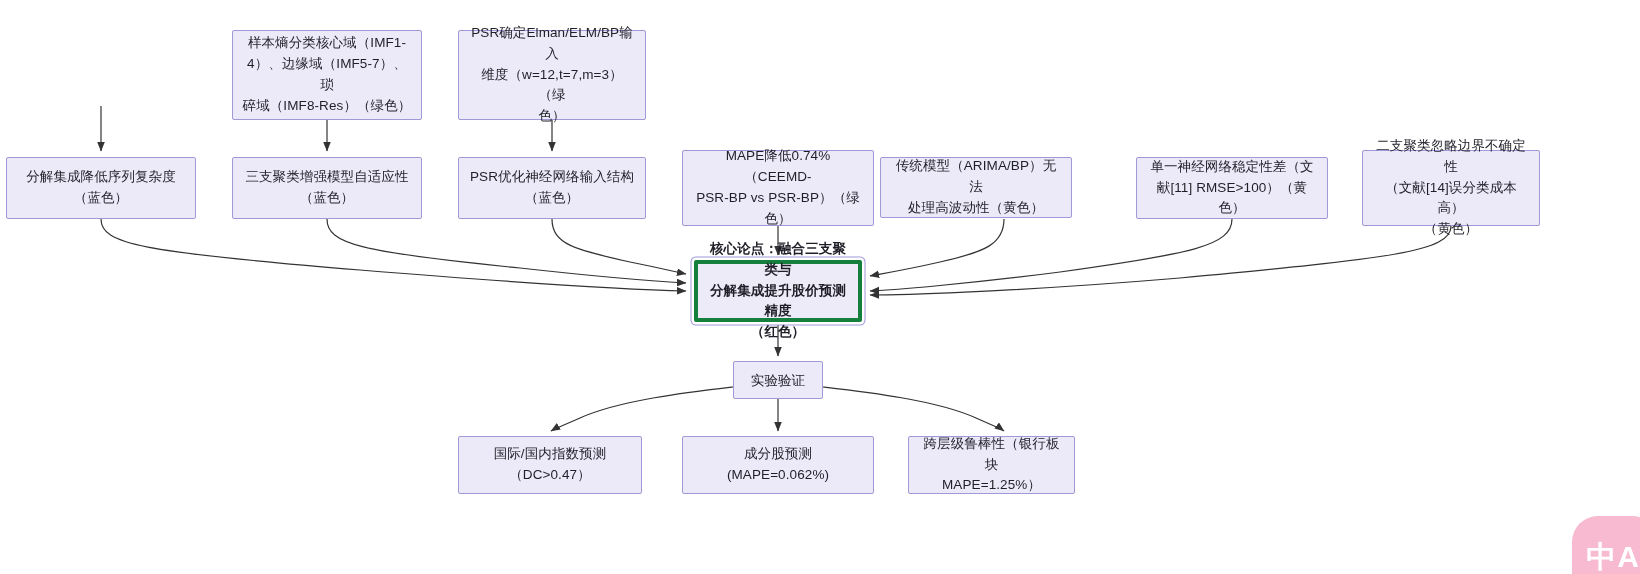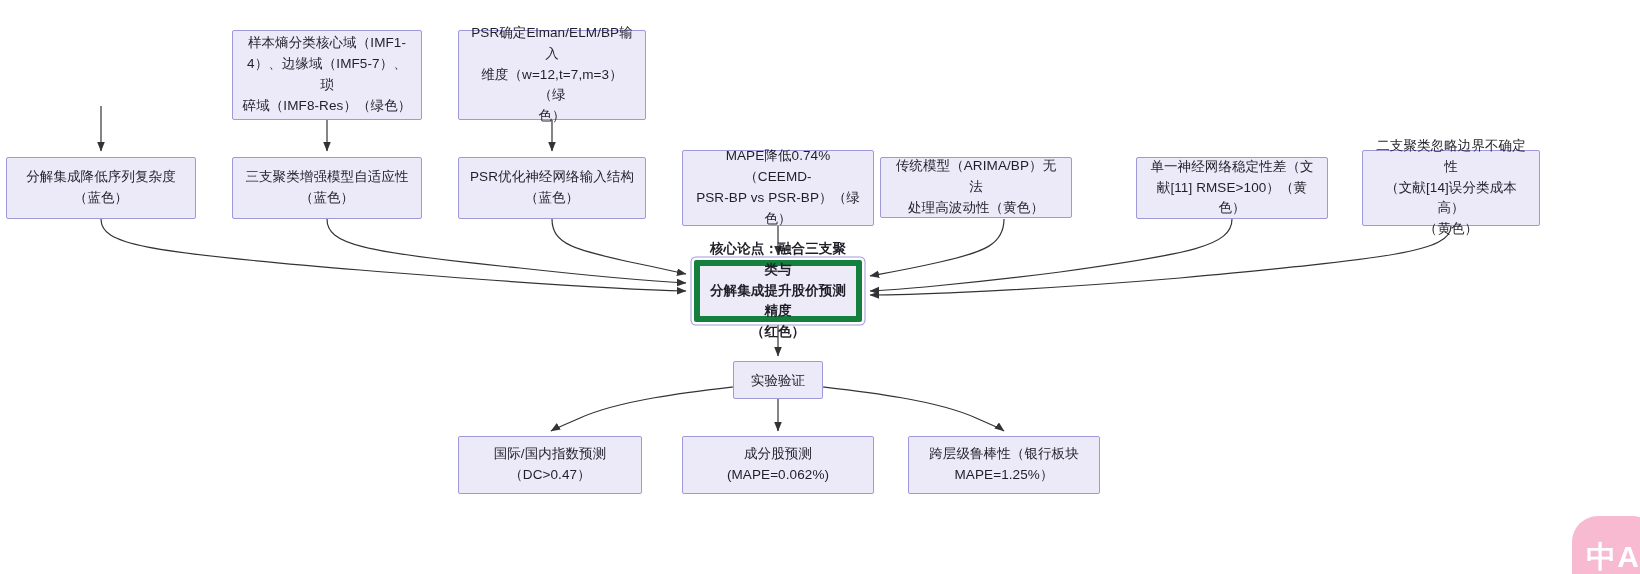--- a/index.html
+++ b/index.html
@@ -38,21 +38,21 @@
     padding: 6px 9px;
     letter-spacing: 0.1px;
   }
   .node .txt {
     display: block;
     white-space: pre-line;
     width: 100%;
   }
   .node.core {
     background: #EEEBF8;
-    border: 6px solid #15803d;
+    border: 4px solid #15803d;
     box-shadow: 0 0 0 2.5px #ffffff, 0 0 0 3.5px #9E99D9;
     font-weight: 700;
   }
   .watermark {
     position: absolute;
     width: 86px;
     height: 86px;
     border-radius: 26px;
     background: #F4A0BE;
     opacity: .72;
@@ -155,21 +155,21 @@
   </div>
 
   <div class="node" style="left:458px; top:436px; width:184px; height:58px;">
     <span class="txt">国际/国内指数预测
 （DC&gt;0.47）</span>
   </div>
   <div class="node" style="left:682px; top:436px; width:192px; height:58px;">
     <span class="txt">成分股预测
 (MAPE=0.062%)</span>
   </div>
-  <div class="node" style="left:908px; top:436px; width:192px; height:58px;">
+  <div class="node" style="left:908px; top:436px; width:167px; height:58px;">
     <span class="txt">跨层级鲁棒性（银行板块
 MAPE=1.25%）</span>
   </div>
 
   <div class="watermark" style="left:1572px; top:516px;">
     <span class="wm-inner">中A</span>
   </div>
 
 </div>
 

